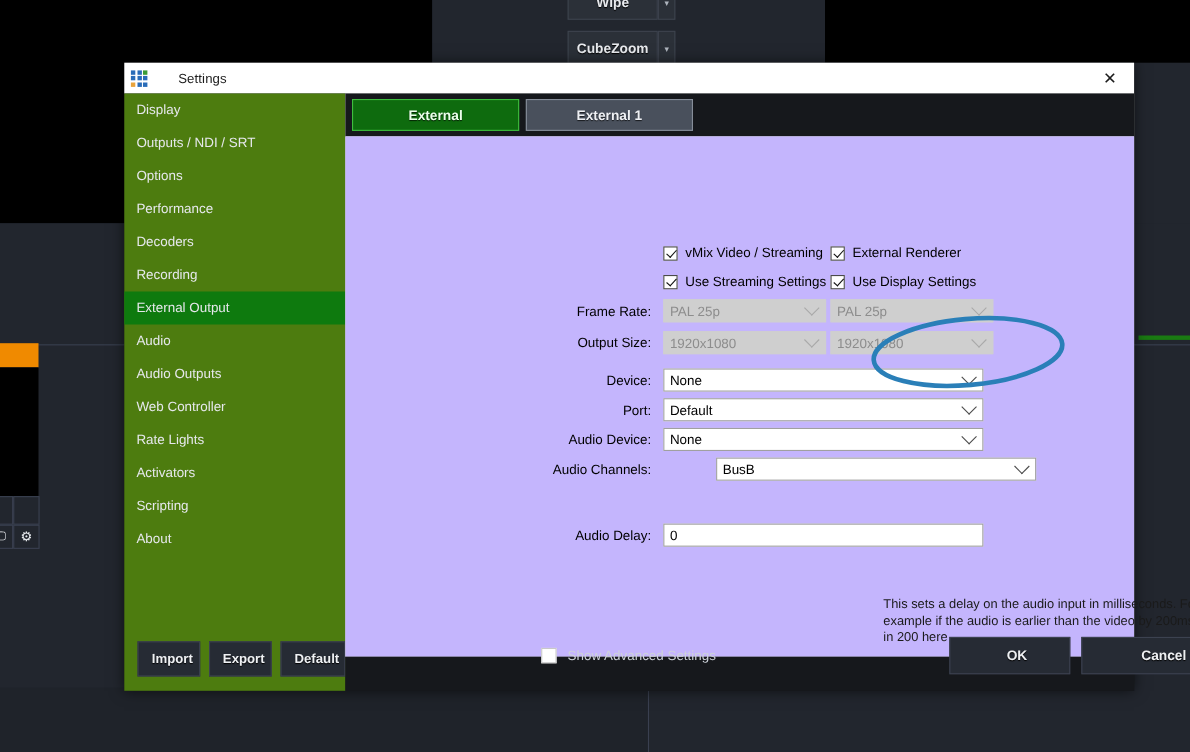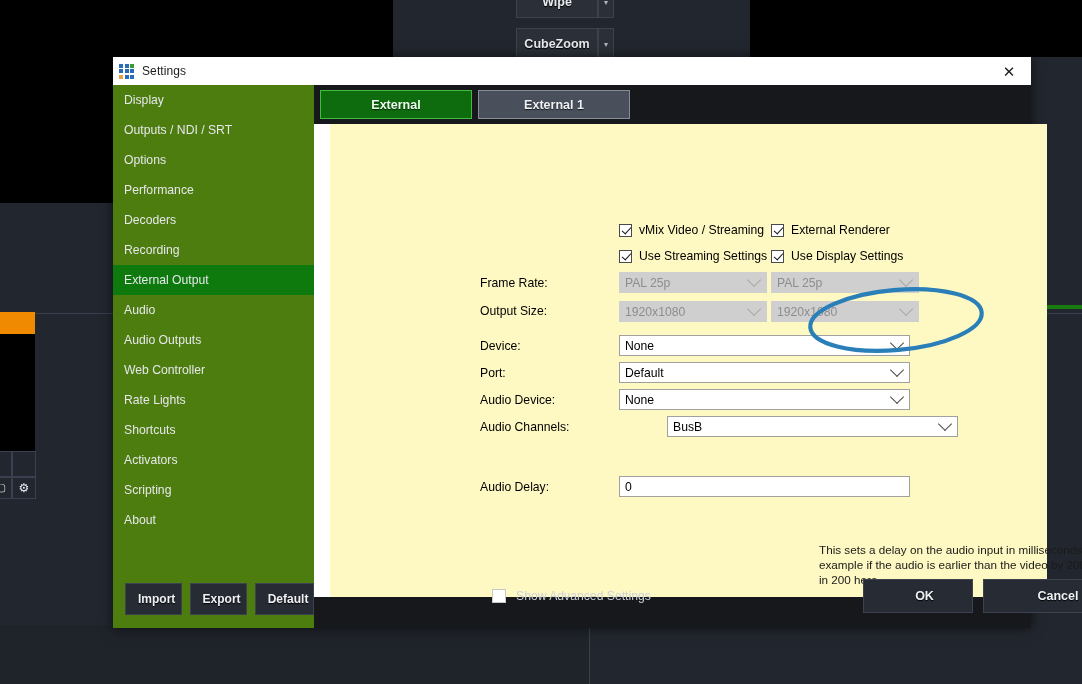--- a/index.html
+++ b/index.html
@@ -86,21 +86,21 @@
   #app-icon {
     width: 15px; height: 15px;
     margin-left: 6px;
     display: grid;
     grid-template-columns: repeat(3, 4px);
     grid-template-rows: repeat(3, 4px);
     gap: 1.5px;
   }
   #app-icon i { display: block; width: 4px; height: 4px; }
   #title-text {
-    margin-left: 8px;
+    margin-left: 28px;
     font-size: 12px;
     color: #1b1b1b;
     letter-spacing: .1px;
   }
   #close-btn {
     margin-left: auto;
     width: 44px; height: 28px;
     display: flex; align-items: center; justify-content: center;
     color: #1b1b1b;
     font-size: 15px;
@@ -176,23 +176,23 @@
     font-weight: bold;
     box-sizing: border-box;
     cursor: pointer;
     text-shadow: 0 1px 1px rgba(0,0,0,.7);
   }
   .tab.selected { background: #0e6b0e; border: 1px solid #3fbd3f; color: #eaffea; }
   .tab.unselected { background: #49505c; border: 1px solid #868d99; color: #eef0f4; }
 
   #form-area {
     position: absolute;
-    left: 16px; top: 39px;
+    left: 0; top: 39px;
     width: 717px; height: 473px;
-    background: #fef9c3;
+    background: #c4b5fd;
     color: #000;
     font-size: 12.2px;
   }
 
   .cb-row {
     position: absolute;
     display: flex;
     align-items: center;
     gap: 7px;
     white-space: nowrap;
@@ -211,21 +211,21 @@
     position: absolute;
     left: 3.5px; top: 0.5px;
     width: 4px; height: 8px;
     border: solid #111;
     border-width: 0 1.6px 1.6px 0;
     transform: rotate(42deg);
   }
 
   .field-label {
     position: absolute;
-    text-align: left;
+    text-align: right;
     font-size: 12.2px;
     color: #000;
     white-space: nowrap;
   }
 
   .combo {
     position: absolute;
     height: 21px;
     border: 1px solid #a0a0a0;
     background: #ffffff;
@@ -403,23 +403,20 @@
     <div class="side-item">
       <span>Audio Outputs</span>
     </div>
     <div class="side-item">
       <span>Web Controller</span>
     </div>
     <div class="side-item">
       <span>Rate Lights</span>
     </div>
     <div class="side-item">
-      <span>Shortcuts</span>
-    </div>
-    <div class="side-item">
       <span>Activators</span>
     </div>
     <div class="side-item">
       <span>Scripting</span>
     </div>
     <div class="side-item">
       <span>About</span>
     </div>
 
     <div id="side-footer">

